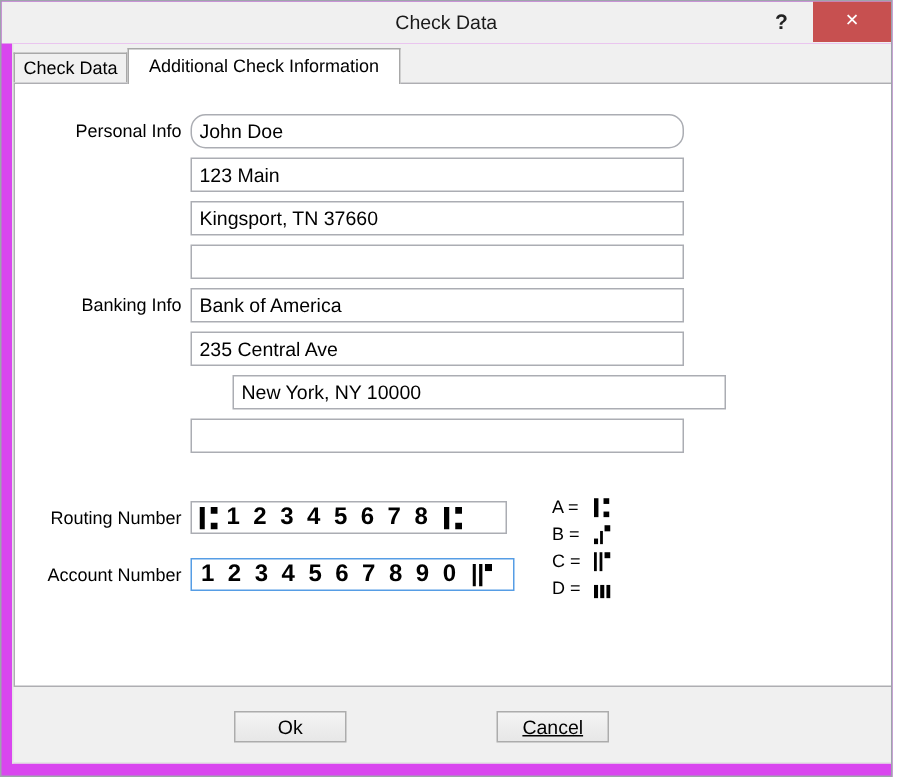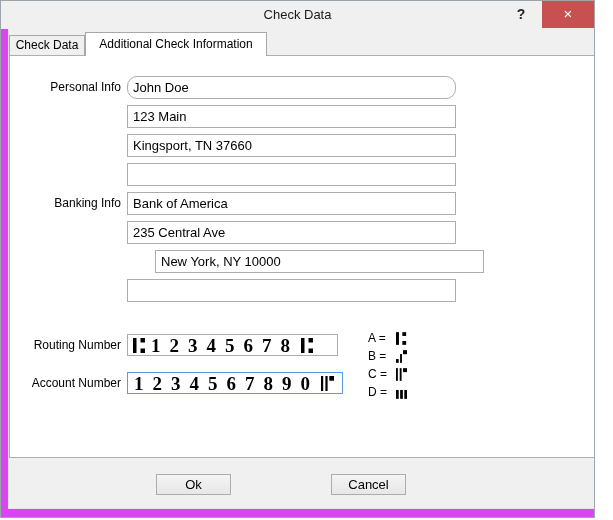--- a/index.html
+++ b/index.html
@@ -71,40 +71,40 @@
     font-family: "Liberation Sans", sans-serif; font-size: 13px; color: #000;
     padding: 0 5px; outline: none; z-index: 4;
   }
 
   .micr-box {
     position: absolute; left: 126px; height: 22px;
     border: 1px solid #ABADB3; background: #fff;
     display: flex; align-items: center; padding: 0 3px; z-index: 4;
   }
   .micr-digits {
-    font-family: Liberation Serif, serif; font-weight: bold;
-    font-size: 19px; letter-spacing: 9px; line-height: 1; margin-left: 3px;
+    font-family: Liberation Sans, sans-serif; font-weight: bold;
+    font-size: 16px; letter-spacing: 9px; line-height: 1; margin-left: 3px;
     white-space: nowrap;
   }
   .micr-sym { flex: 0 0 auto; margin: 0 2px; display: block; }
 
   .legend { position: absolute; left: 367px; top: 328px; z-index: 4; }
   .legend-row { display: flex; align-items: center; height: 18px; font-size: 12px; }
   .legend-key { display: inline-block; width: 26px; }
   .legend-row svg { display: block; }
 
   .btn {
     position: absolute; top: 473px; width: 75px; height: 21px;
     border: 1px solid #ACACAC;
     background: linear-gradient(#F4F4F4, #E7E7E7);
     font-size: 13px; text-align: center; line-height: 19px;
     cursor: default; z-index: 4;
   }
   .btn-ok { left: 155px; }
-  .btn-cancel { left: 330px; }
+  .btn-cancel { left: 330px; text-decoration: underline; }
 </style>
 </head>
 <body>
 
 <div class="window">
 
   <div class="titlebar">
     <div class="title">Check Data</div>
     <div class="help-btn">?</div>
     <div class="close-btn" id="close-btn" style="background: rgb(199, 80, 80);">×</div>

